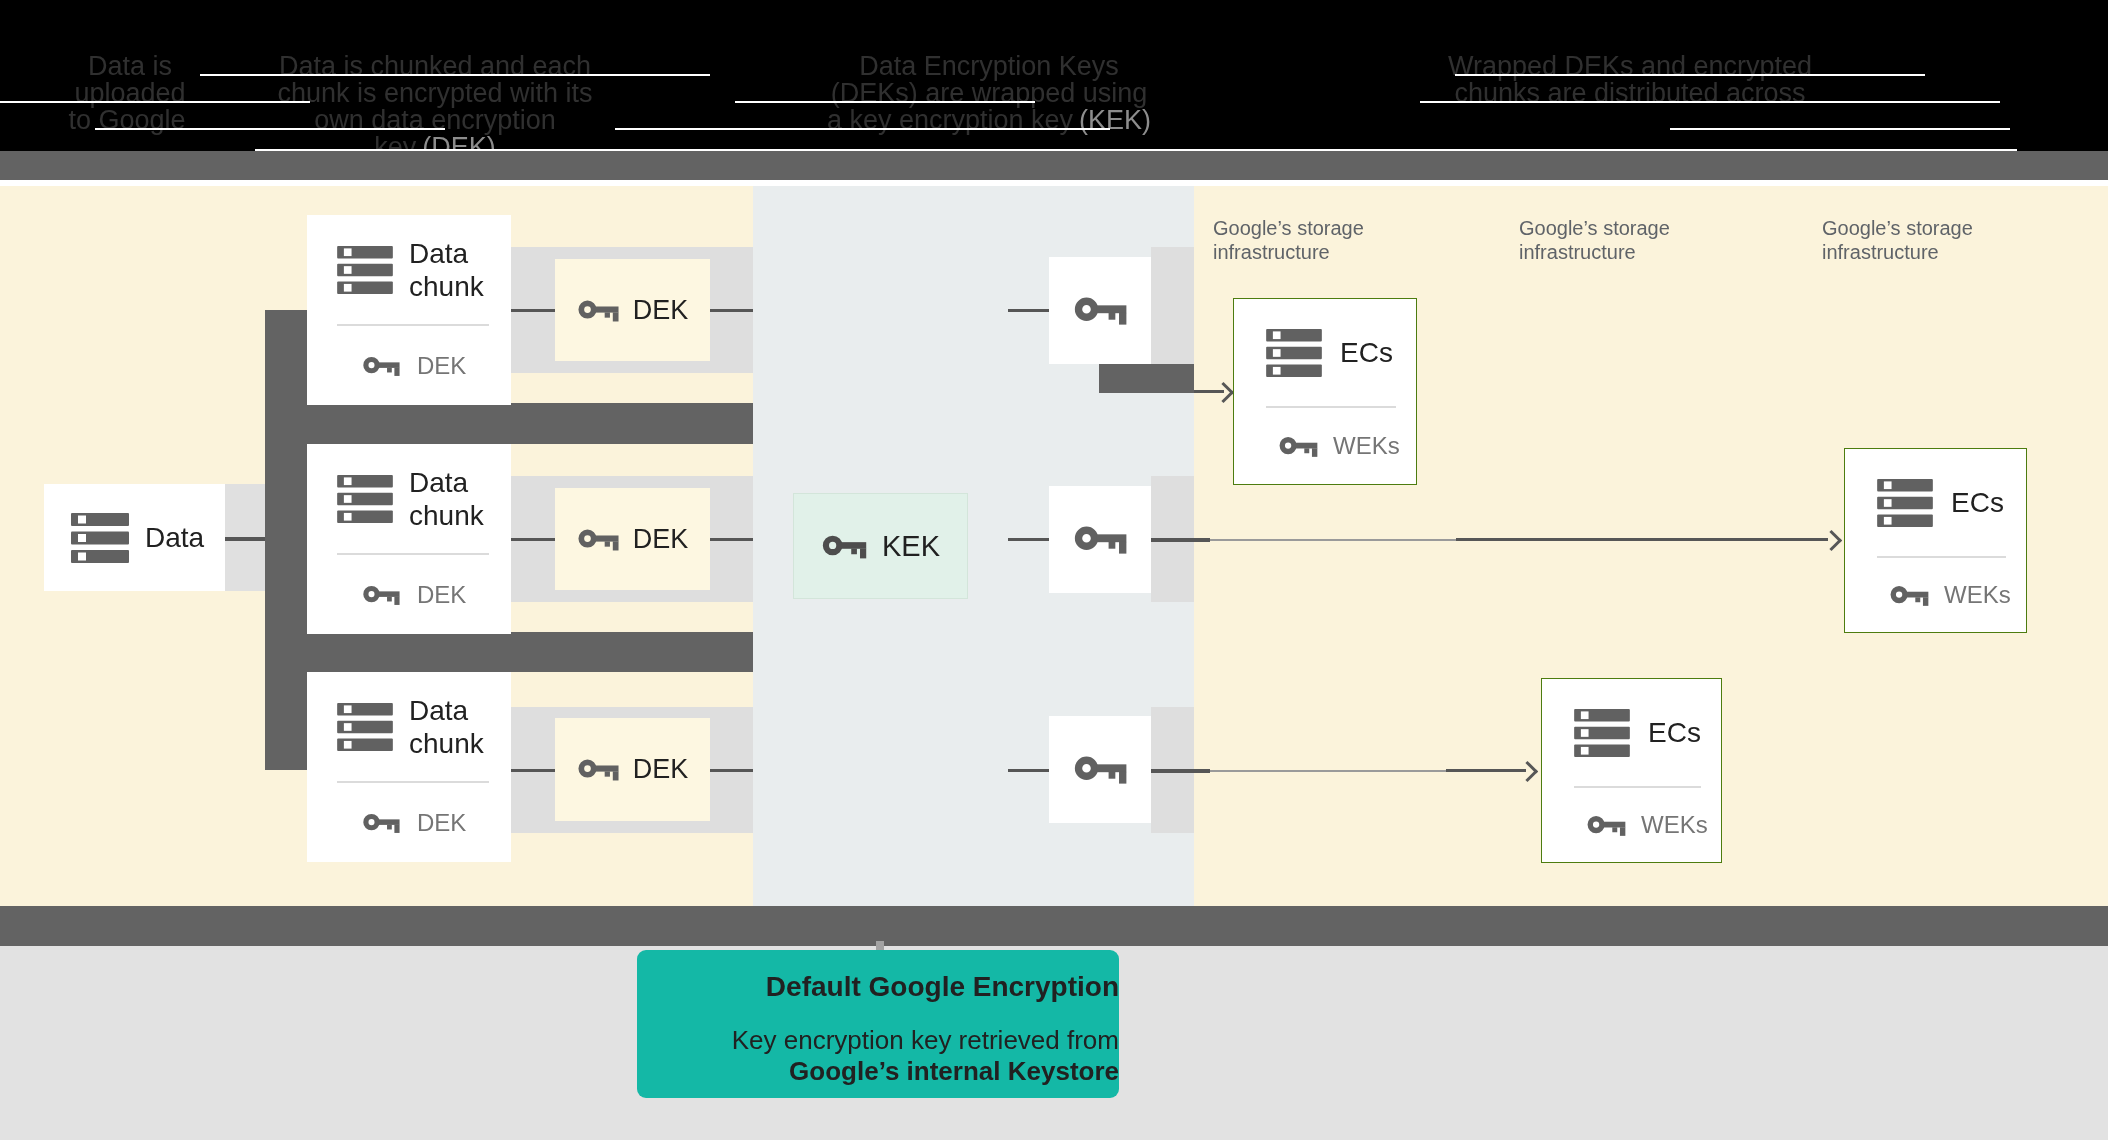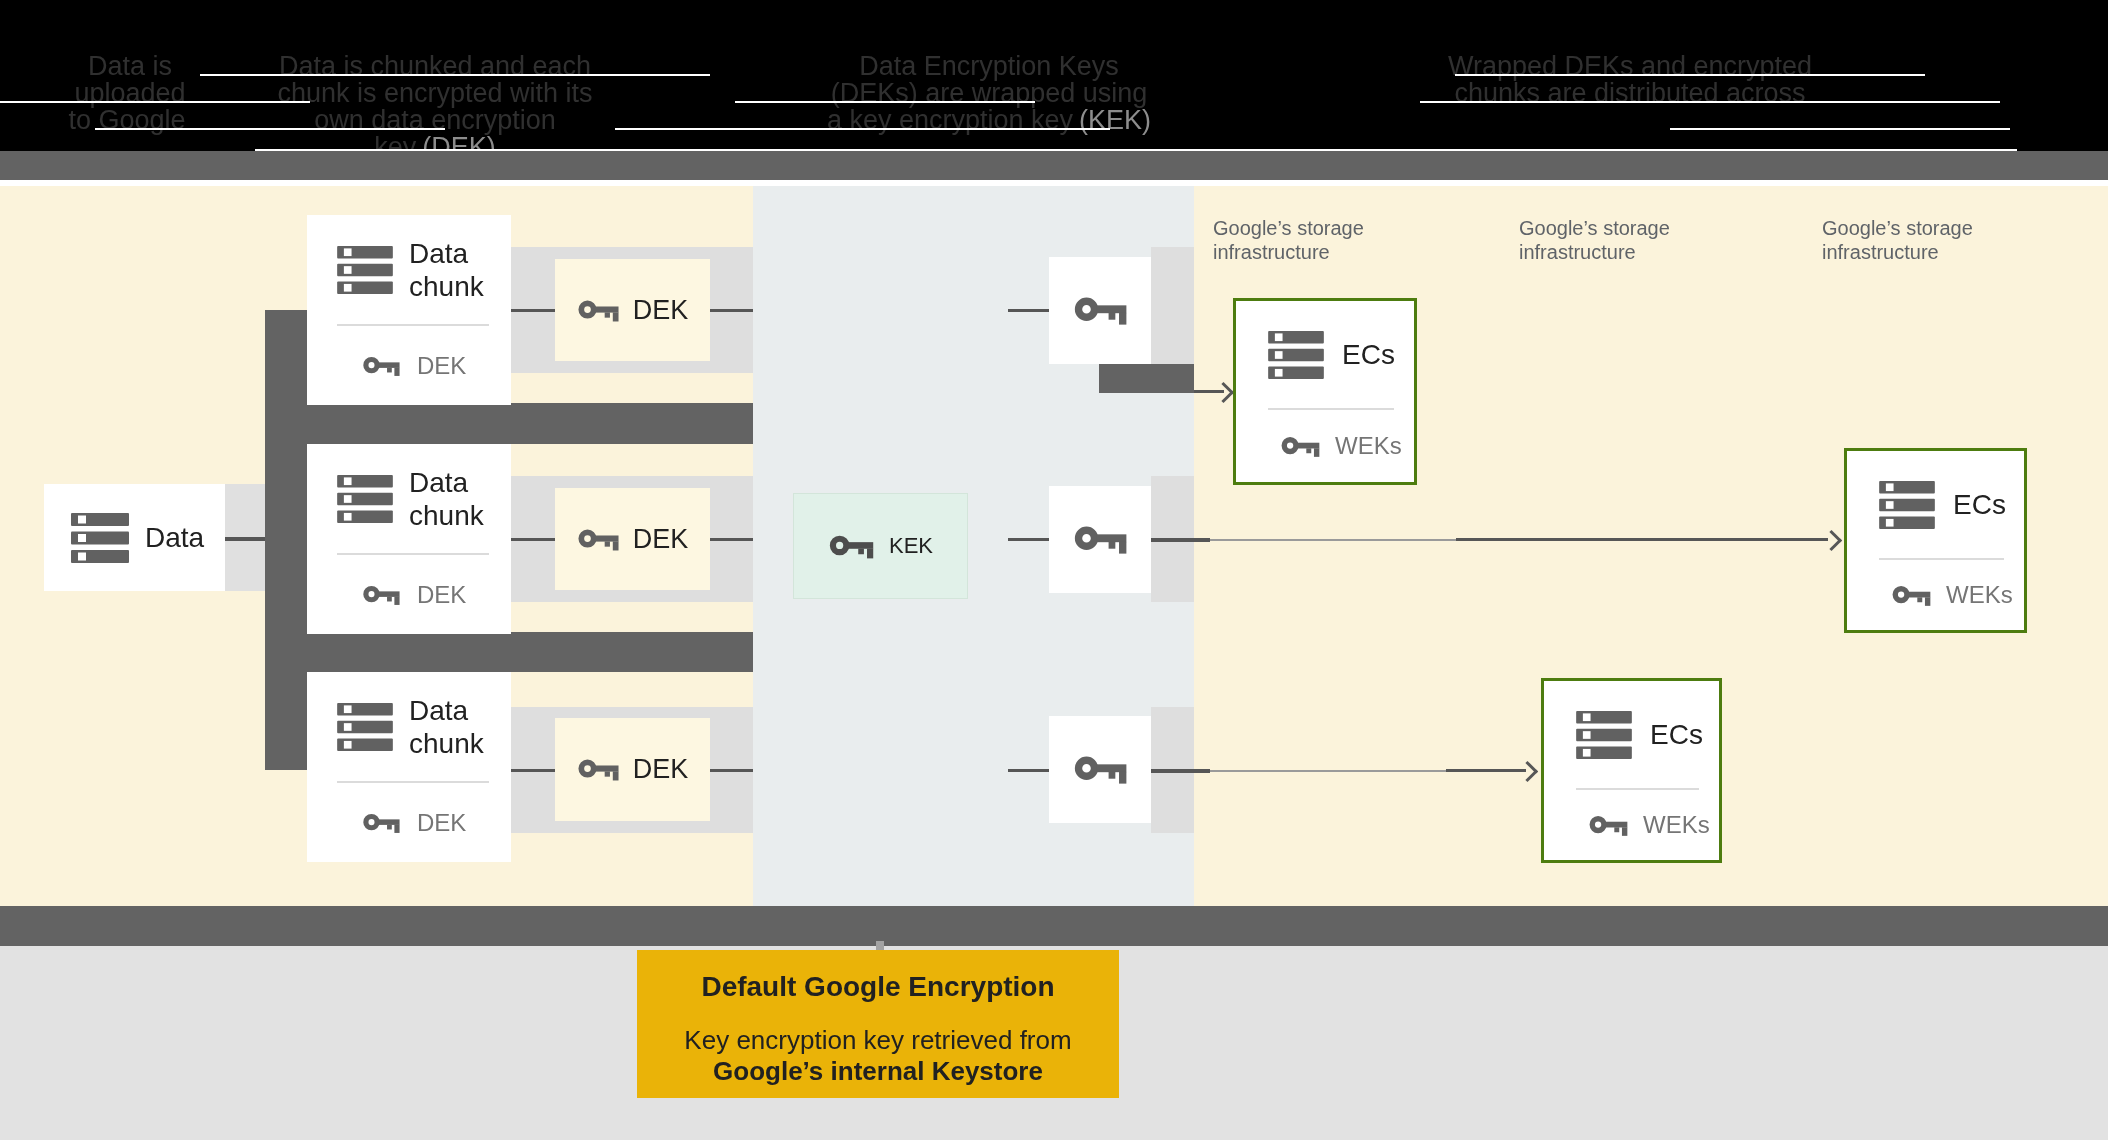--- a/index.html
+++ b/index.html
@@ -31,35 +31,35 @@
   .box-top{height:109px;display:flex;align-items:center;padding-left:30px;gap:16px;box-sizing:border-box;}
   .two-line{font-size:28px;line-height:33px;color:#212121;}
   .divider{height:2px;background:#dbdbdb;margin:0 22px 0 30px;}
   .box-bottom{flex:1;display:flex;align-items:center;padding-left:55px;gap:17px;box-sizing:border-box;}
   .gray-label{font-size:24px;color:#757575;}
 
   .dek-chip{position:absolute;background:#fdf7e1;display:flex;align-items:center;justify-content:center;gap:14px;}
   .chip-label{font-size:27px;color:#212121;}
   .kek-chip{position:absolute;background:#e1f1e9;border:1px solid #d3e5da;box-sizing:border-box;
             display:flex;align-items:center;justify-content:center;gap:15px;}
-  .kek-label{font-size:22px;color:#212121;}
+  .kek-label{font-size:29px;color:#212121;}
   .key-box{position:absolute;background:#ffffff;display:flex;align-items:center;justify-content:center;}
 
   .storage-label{position:absolute;font-size:20px;line-height:24px;color:#5f6368;}
 
-  .ec-box{position:absolute;background:#ffffff;border:3px solid #4d7c0f;box-sizing:border-box;
+  .ec-box{position:absolute;background:#ffffff;border:1px solid #4d7c0f;box-sizing:border-box;
           display:flex;flex-direction:column;}
   .ec-top{height:107px;display:flex;align-items:center;padding-left:32px;gap:18px;box-sizing:border-box;}
   .ec-divider{height:2px;background:#dbdbdb;margin:0 20px 0 32px;}
   .ec-bottom{flex:1;display:flex;align-items:center;padding-left:44px;gap:15px;box-sizing:border-box;}
 
   
   .bottom-panel{position:absolute;left:0;top:946px;width:2108px;height:194px;background:#e2e2e2;}
-  .callout{position:absolute;left:637px;top:950px;width:482px;height:148px;background:#eab308;
-           text-align:center;box-sizing:border-box;padding-top:22px;}
+  .callout{position:absolute;left:637px;top:950px;width:482px;height:148px;background:#14b8a6;
+           text-align:right;box-sizing:border-box;padding-top:22px;border-radius:9px;}
   .callout-title{font-size:28px;line-height:30px;font-weight:bold;color:#212121;}
   .callout-body{margin-top:23px;font-size:26px;line-height:31px;color:#212121;}
   .callout-bold{font-weight:bold;}
   svg{display:block;}
 </style>
 </head>
 <body>
 
 <div class="page">
 

